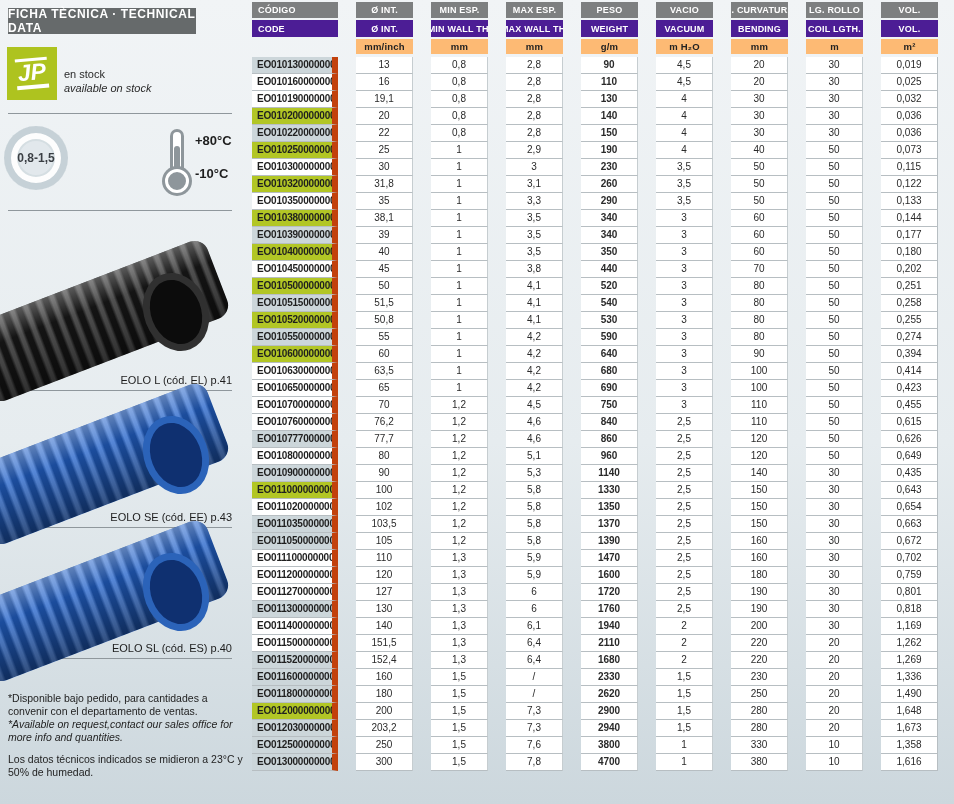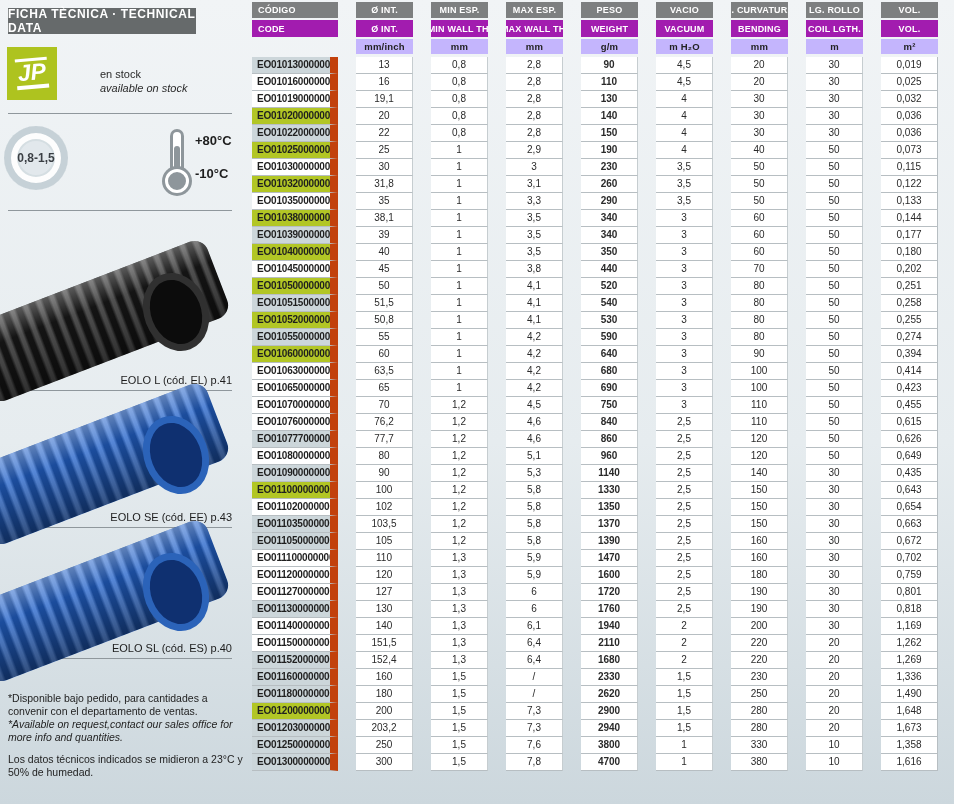--- a/index.html
+++ b/index.html
@@ -19,21 +19,21 @@
   }
   .logo {
     position:absolute; left:7px; top:47px; width:50px; height:53px;
     background:#aec31f; display:flex; align-items:center; justify-content:center;
   }
   .logo-text {
     color:#fff; font-weight:900; font-style:italic; font-size:23px;
     border-bottom:4px solid #fff; transform:rotate(-5deg); line-height:1;
     padding:0 2px 1px 2px; border-top:3px solid #fff;
   }
-  .stock { position:absolute; left:64px; top:67px; font-size:11px; line-height:14px; color:#2a2a2a;margin-left:36px; }
+  .stock { position:absolute; left:64px; top:67px; font-size:11px; line-height:14px; color:#2a2a2a; }
   .stock .en { font-style:italic; }
   .divider { position:absolute; left:8px; width:224px; height:0; border-top:1px solid #8f979c; }
   .d1 { top:113px; } .d2 { top:210px; }
 
   .badge {
     position:absolute; left:4px; top:126px; width:64px; height:64px; border-radius:50%;
     background:#e2e8ec;
     box-shadow: inset 0 0 0 7px #c6d1d7, inset 0 0 0 13px #fdfdfd, inset 0 0 0 15px #d5dee2;
     display:flex; align-items:center; justify-content:center;
   }
@@ -86,36 +86,36 @@
   
   .tbl { position:absolute; left:252px; top:2px; width:686px; }
   .hrow, .brow { display:grid; grid-template-columns:86px repeat(8, 1fr); column-gap:18px; }
   .hrow { margin-bottom:2px; }
   .hcell {
     color:#fff; font-weight:bold; text-align:center; font-size:9px;
     display:flex; align-items:center; justify-content:center; letter-spacing:.2px;
     white-space:nowrap; overflow:hidden;
   }
   .r1 .hcell { background:#7d7f80; height:16px; }
-  .r2 .hcell { background:#a21caf; height:17px; }
-  .r3 .hcell { background:#c4b5fd; color:#222; height:15px; font-size:9.5px; }
+  .r2 .hcell { background:#4c1d95; height:17px; }
+  .r3 .hcell { background:#fdba74; color:#222; height:15px; font-size:9.5px; }
   .r1 .hcell:first-child, .r2 .hcell:first-child { justify-content:flex-start; padding-left:6px; }
   .r3 .hcell:first-child { background:transparent; }
 
   .tbody { margin-top:3px; }
   .brow { height:17px; }
   .cell {
     background:#fff; border-bottom:1px solid #b7bec2; border-right:1px solid #c6cdd0;
     font-size:10px; text-align:center; line-height:16px; color:#2a2a2a;
     white-space:nowrap; overflow:hidden;
   }
   .brow .cell:last-child { border-right:1px solid #b7bec2; }
   .cell.code {
     text-align:left; padding-left:5px; font-weight:bold; font-size:10px;
-    letter-spacing:-0.2px; border-right:8px solid #c2410c; color:#1f1f1f;
+    letter-spacing:-0.2px; border-right:6px solid #c2410c; color:#1f1f1f;
   }
   .cell.code.gray  { background:#ccd6da; }
   .cell.code.green { background:#b2c625; }
   .cell.code.none  { background:#fff; }
   .cell.wt { font-weight:bold; }
 </style>
 </head>
 <body>
 
 <div class="sidebar">

